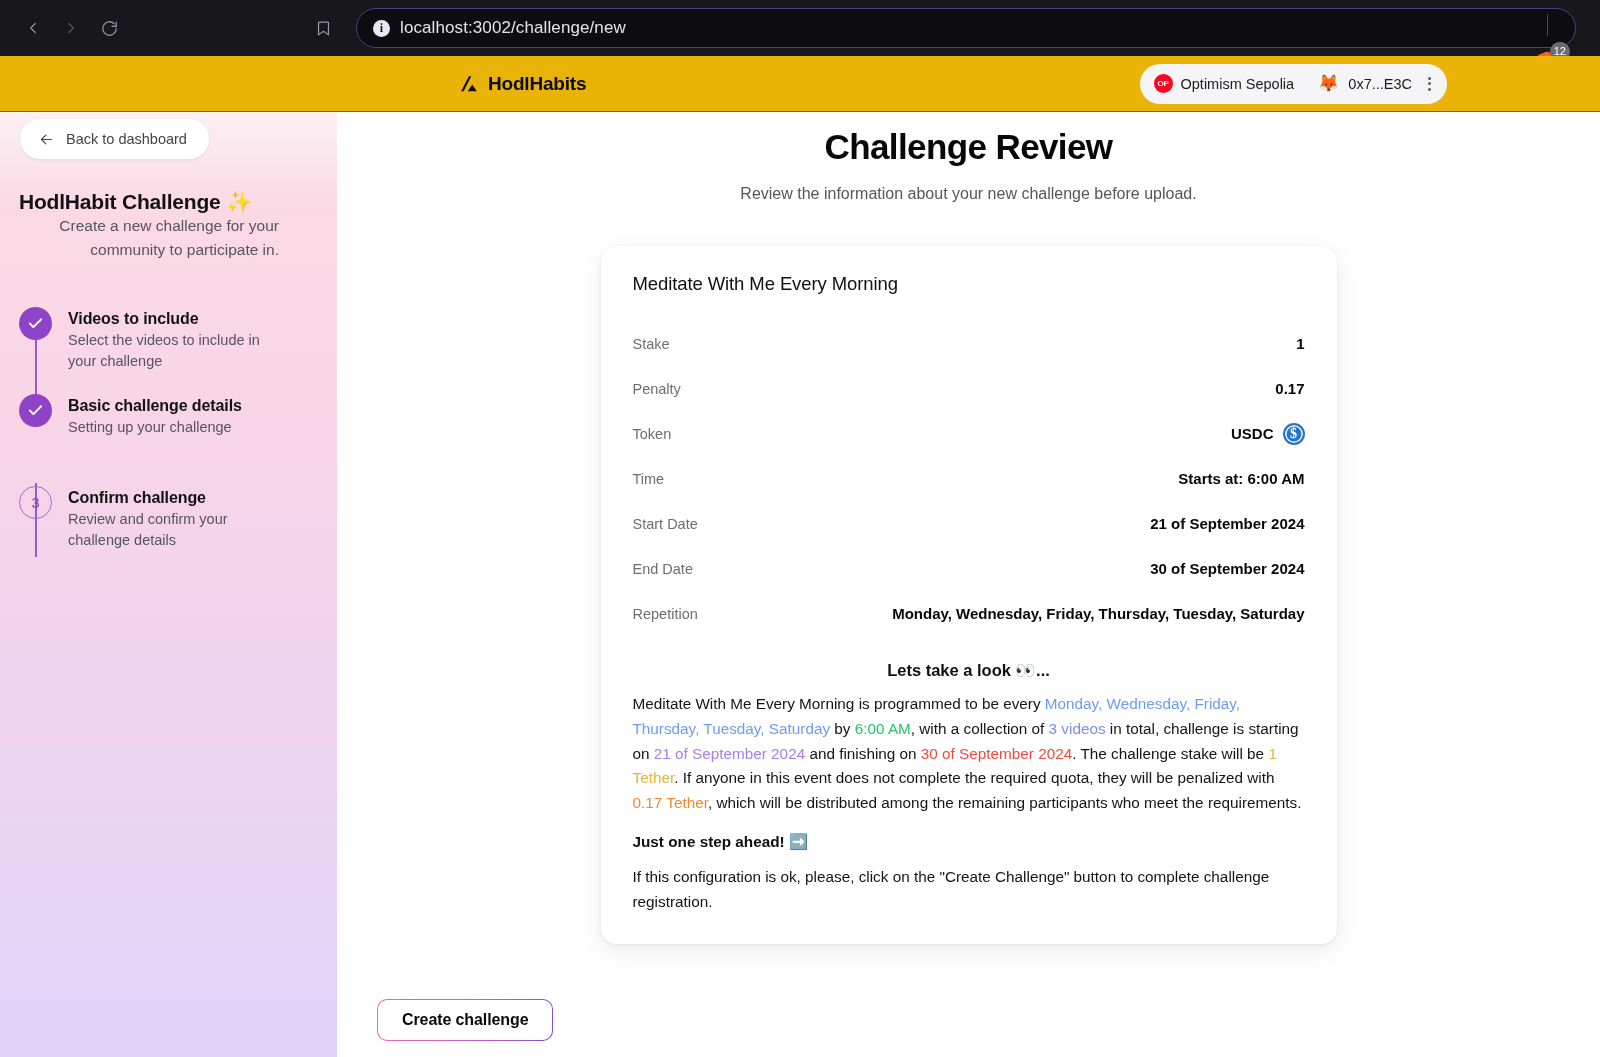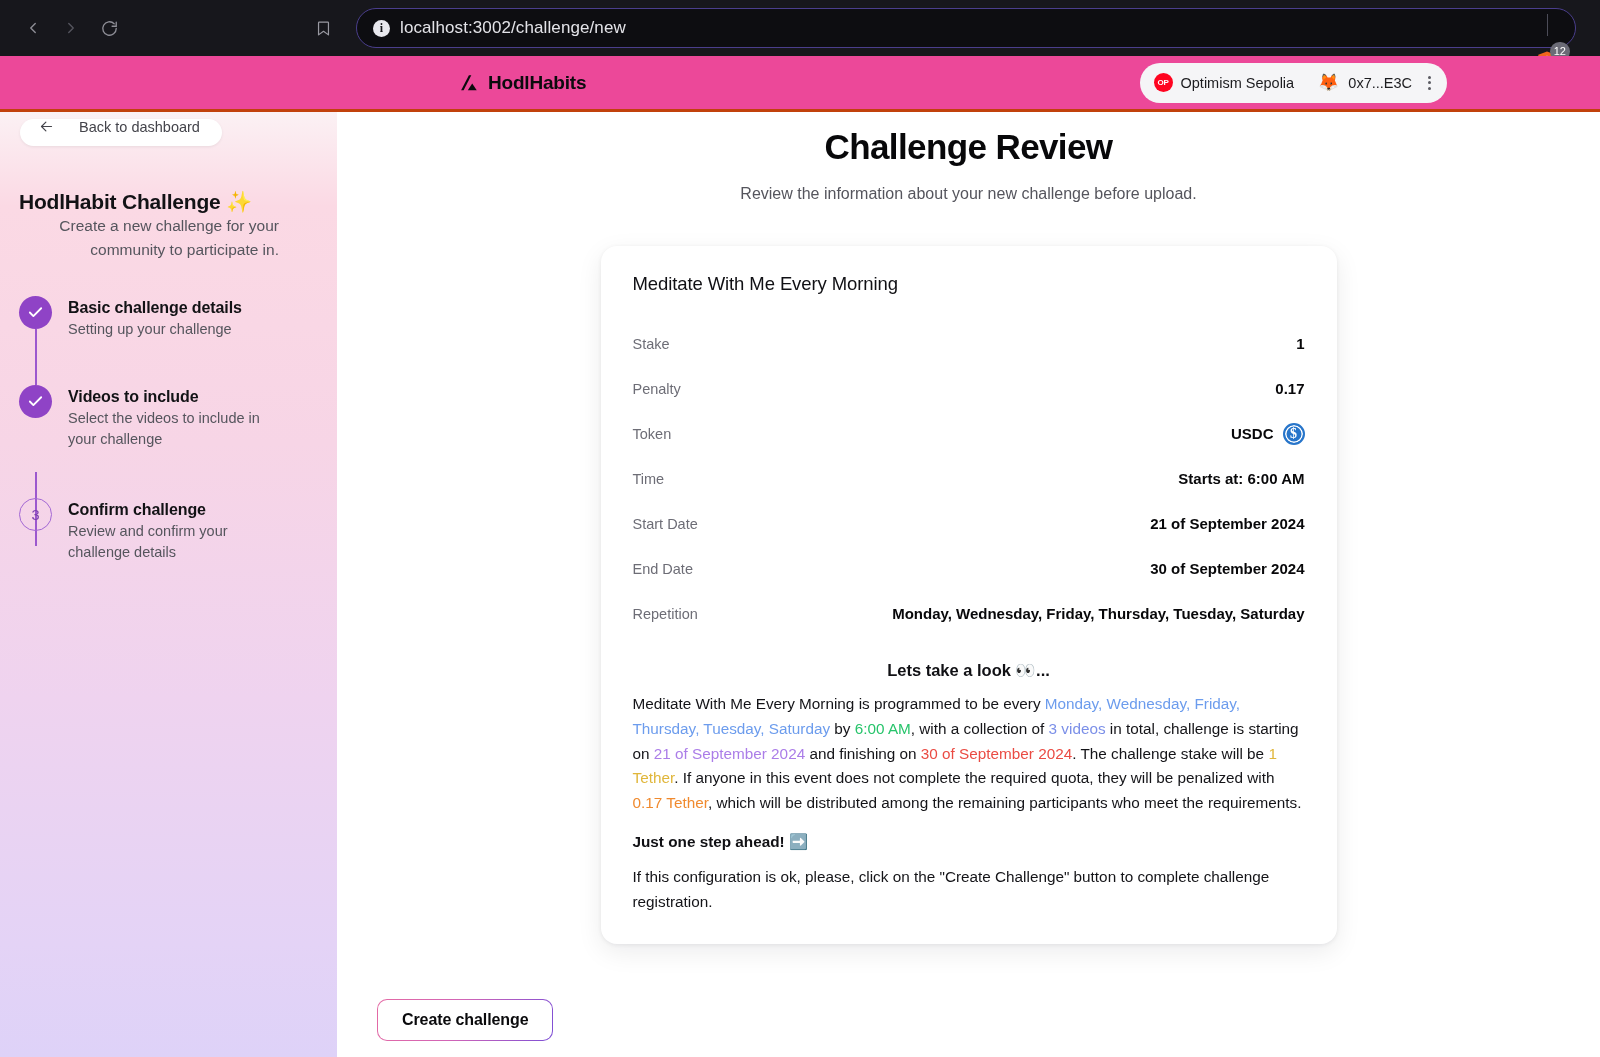--- a/index.html
+++ b/index.html
@@ -79,22 +79,22 @@
     min-width: 19px; height: 19px;
     border-radius: 10px;
     display: flex; align-items: center; justify-content: center;
     padding: 0 4px;
     font-weight: 500;
   }
 
   
   .app-header {
     height: 56px;
-    background: #ec4899;
-    border-bottom: 3px solid #c2410c;
+    background: #eab308;
+    border-bottom: 1px solid #c2410c;
     display: flex;
     align-items: center;
     position: relative;
   }
   .brand {
     display: flex; align-items: center; gap: 9px;
     position: absolute;
     left: 457px;
   }
   .brand-logo { width: 22px; height: 22px; display: block; }
@@ -130,24 +130,24 @@
   .sidebar {
     width: 337px;
     flex-shrink: 0;
     background: linear-gradient(180deg, #fbf1f4 0%, #fbd9e4 10%, #f7d5e6 35%, #efd3ef 62%, #e4d3f6 88%, #ded2f8 100%);
     position: relative;
     padding: 0 19px;
   }
   .back-btn {
     position: absolute;
     left: 20px; top: 7px;
-    height: 27px;
+    height: 40px;
     background: #fff;
     border-radius: 20px;
-    display: flex; align-items: flex-start; gap: 24px;
+    display: flex; align-items: center; gap: 11px;
     padding: 0 22px 0 18px;
     box-shadow: 0 1px 3px rgba(0,0,0,0.07);
   }
   .back-btn span { font-size: 14.5px; color: #44444b; }
   .back-arrow { color: #44444b; display: flex; }
   .side-title {
     margin-top: 78px;
     font-size: 21px;
     font-weight: bold;
     color: #121215;
@@ -397,44 +397,44 @@
       <span>Back to dashboard</span>
     </div>
 
     <h1 class="side-title">HodlHabit Challenge ✨</h1>
     <p class="side-sub">Create a new challenge for your community to participate in.</p>
 
     <div class="steps">
       <div class="step-line" style="top:33px;height:56px;"></div>
       <div class="step-line" style="top:176px;height:74px;"></div>
 
+      <div class="step" style="margin-top:45px;">
+        <div class="step-marker done">
+          <svg width="17" height="17" viewBox="0 0 24 24" fill="none" stroke="#fff" stroke-width="2.6" stroke-linecap="round" stroke-linejoin="round">
+              <polyline points="20 6 9 17 4 12"></polyline>
+            </svg>
+        </div>
+        <div class="step-body">
+          <div class="step-title">Videos to include</div>
+          <div class="step-desc">Select the videos to include in your challenge</div>
+        </div>
+      </div>
+
       <div class="step">
         <div class="step-marker done">
           <svg width="17" height="17" viewBox="0 0 24 24" fill="none" stroke="#fff" stroke-width="2.6" stroke-linecap="round" stroke-linejoin="round">
               <polyline points="20 6 9 17 4 12"></polyline>
             </svg>
         </div>
         <div class="step-body">
           <div class="step-title">Basic challenge details</div>
           <div class="step-desc">Setting up your challenge</div>
         </div>
       </div>
 
-      <div class="step" style="margin-top:45px;">
-        <div class="step-marker done">
-          <svg width="17" height="17" viewBox="0 0 24 24" fill="none" stroke="#fff" stroke-width="2.6" stroke-linecap="round" stroke-linejoin="round">
-              <polyline points="20 6 9 17 4 12"></polyline>
-            </svg>
-        </div>
-        <div class="step-body">
-          <div class="step-title">Videos to include</div>
-          <div class="step-desc">Select the videos to include in your challenge</div>
-        </div>
-      </div>
-
       <div class="step" style="margin-top:48px;">
         <div class="step-marker current">3</div>
         <div class="step-body">
           <div class="step-title">Confirm challenge</div>
           <div class="step-desc">Review and confirm your challenge details</div>
         </div>
       </div>
     </div>
   </aside>
 

